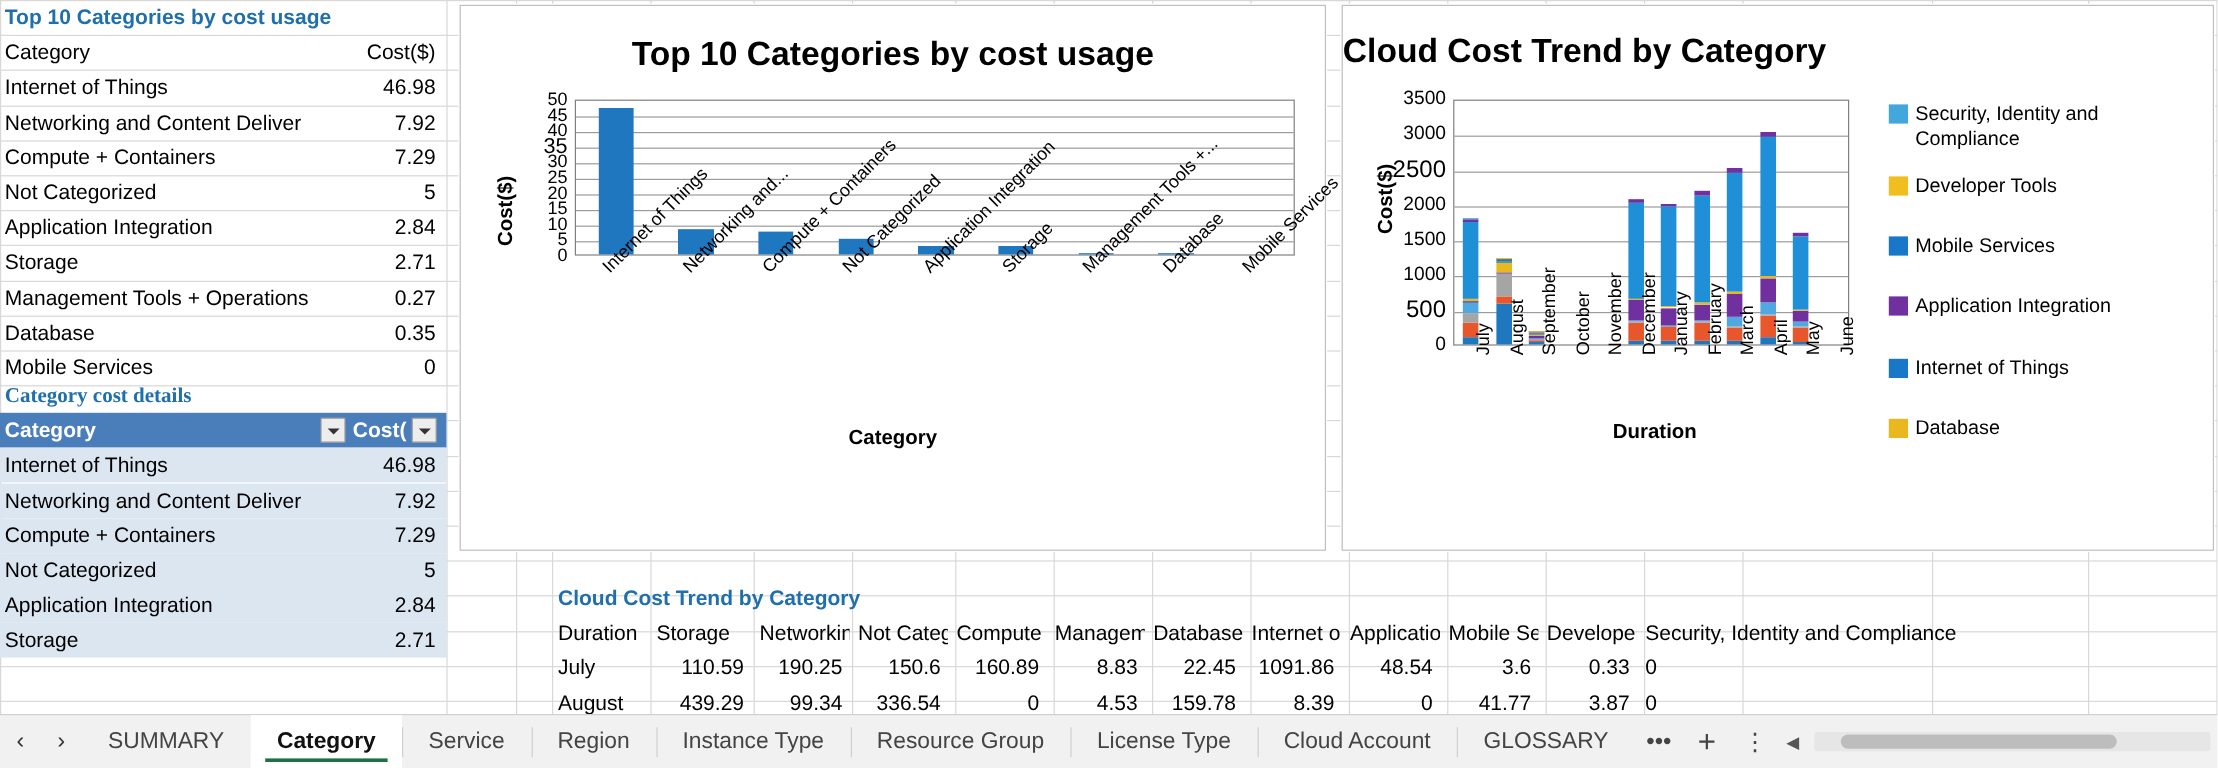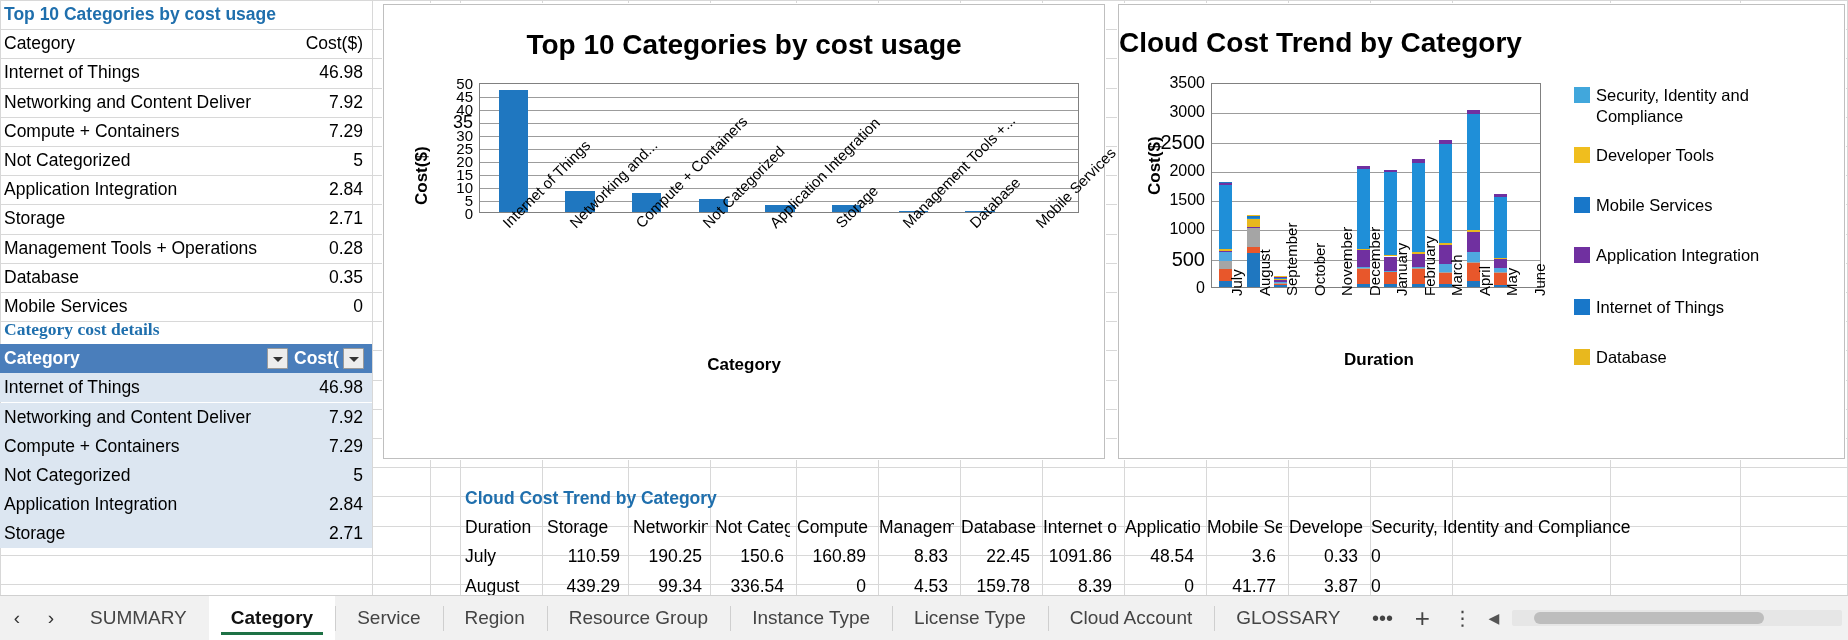--- a/index.html
+++ b/index.html
@@ -205,21 +205,21 @@
     <div class="rowA" style="top: 175.2px;">
       <div class="lab ">Application Integration</div>
       <div class="val ">2.84</div>
     </div>
     <div class="rowA" style="top: 204.4px;">
       <div class="lab ">Storage</div>
       <div class="val ">2.71</div>
     </div>
     <div class="rowA" style="top: 233.6px;">
       <div class="lab ">Management Tools + Operations</div>
-      <div class="val ">0.28</div>
+      <div class="val ">0.27</div>
     </div>
     <div class="rowA" style="top: 262.8px;">
       <div class="lab ">Database</div>
       <div class="val ">0.35</div>
     </div>
     <div class="rowA" style="top: 292px;">
       <div class="lab ">Mobile Services</div>
       <div class="val ">0</div>
     </div>
   </div>
@@ -483,22 +483,22 @@
   </div>
 
 <div id="tabbar">
   <div class="navarrow">‹</div>
   <div class="navarrow">›</div>
   <div id="tabs-host" style="display:flex; align-items:flex-end;">
       <div class="tab">SUMMARY</div>
       <div class="tab active">Category</div>
       <div class="tab">Service</div>
       <div class="tab">Region</div>
+      <div class="tab">Instance Type</div>
       <div class="tab">Resource Group</div>
-      <div class="tab">Instance Type</div>
       <div class="tab">License Type</div>
       <div class="tab">Cloud Account</div>
       <div class="tab">GLOSSARY</div>
     </div>
   <div class="tabicon">•••</div>
   <div class="tabicon" style="font-size:26px;">+</div>
   <div class="tabicon">⋮</div>
   <div id="hscroll-left">◀</div>
   <div id="hscroll-track">
     <div id="hscroll-thumb"></div>

